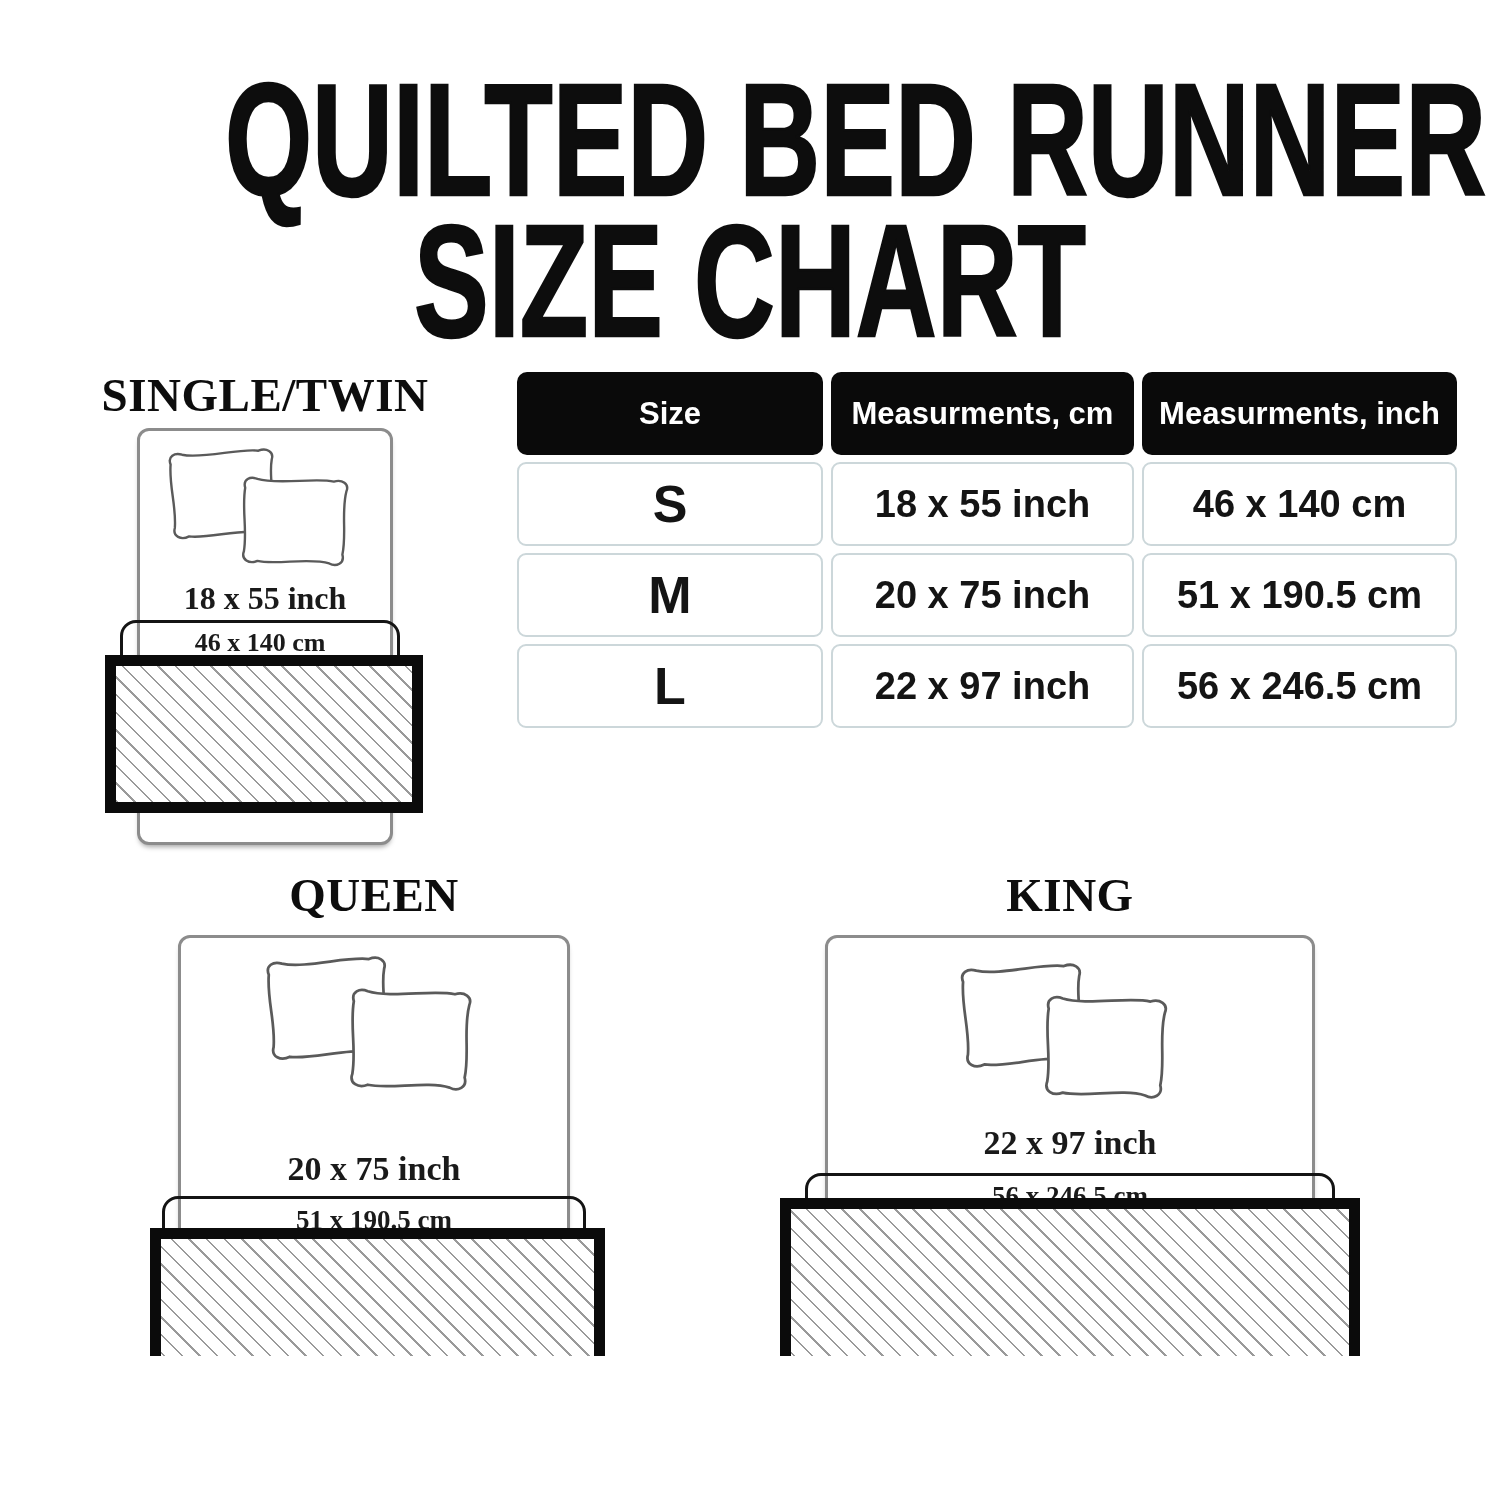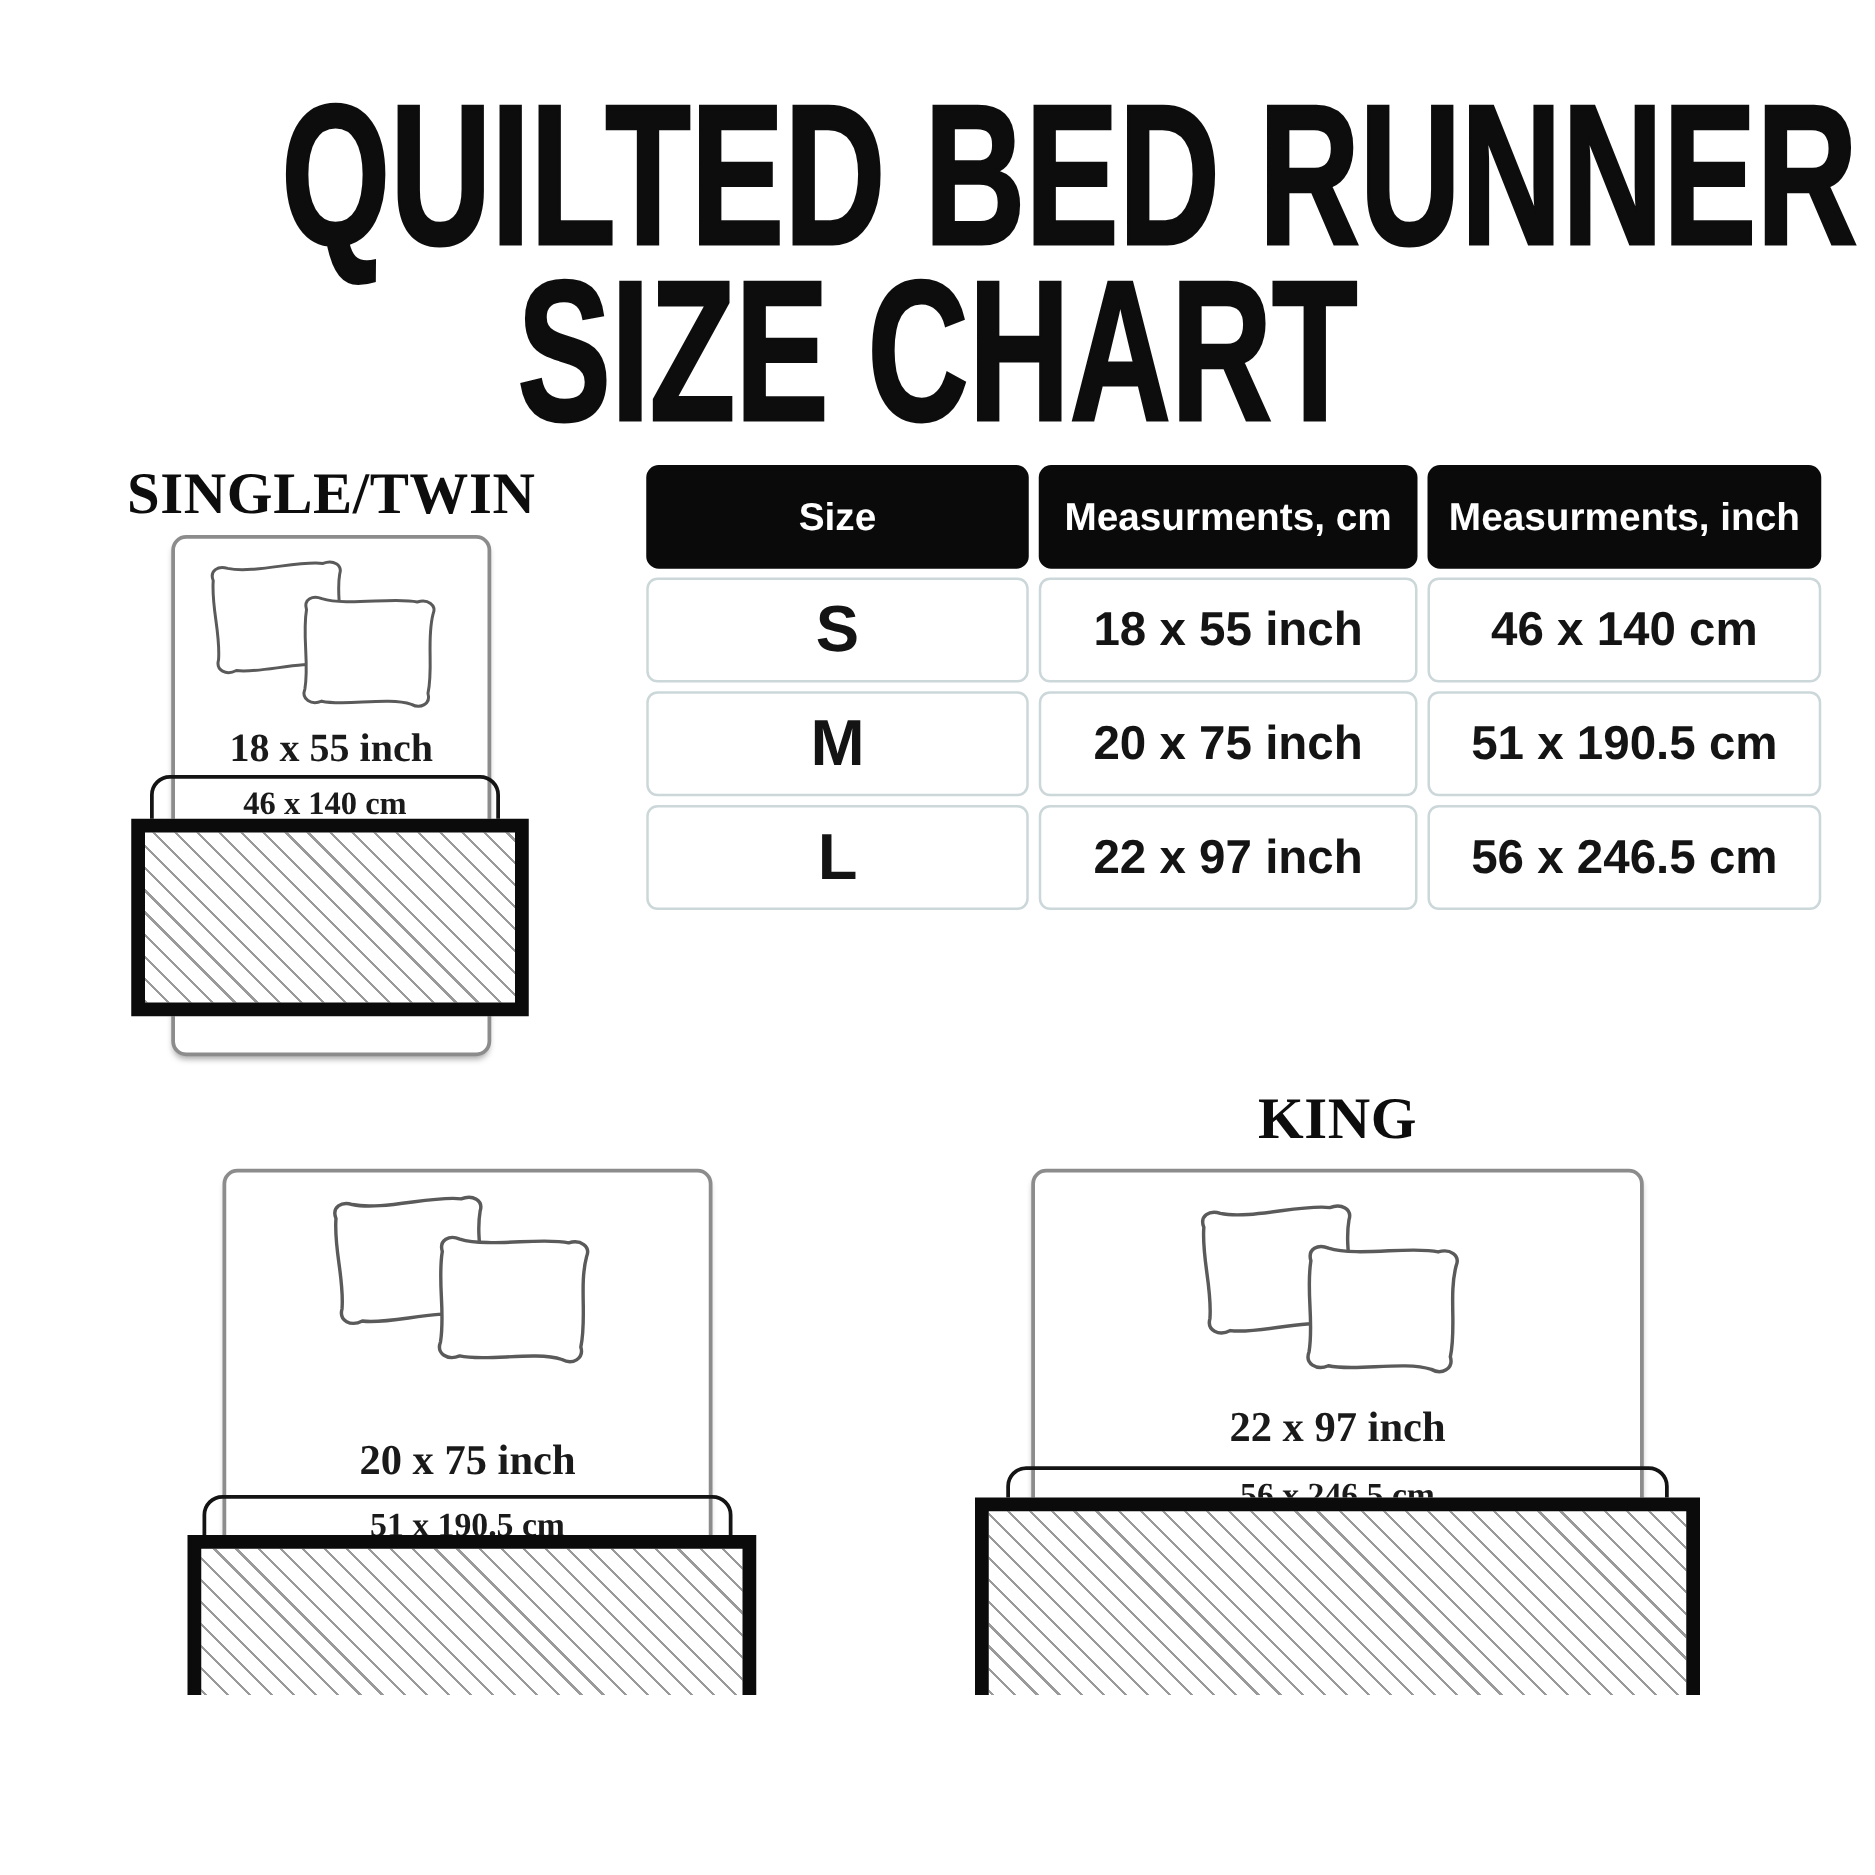--- a/index.html
+++ b/index.html
@@ -118,20 +118,21 @@
       <use href="#pillow-shape" transform="rotate(-3 65 50)"></use>
       <use href="#pillow-shape" transform="translate(78 30) rotate(2 65 50)"></use>
     </svg>
     <div class="inch-label" style="left:37px; top:212px; width:256px; font-size:32px;">18 x 55 inch</div>
     <div class="runner-outline" style="left:20px; top:252px; width:280px; height:175px;"></div>
     <div class="cm-label" style="left:20px; top:260px; width:280px; font-size:26px;">46 x 140 cm</div>
     <div class="hatch" style="left:5px; top:287px; width:318px; height:158px;"></div>
   </div>
 
   <div class="diagram" style="left:140px; top:868px; width:480px; height:615px;">
+    <div class="d-label" style="left:0; width:468px;">QUEEN</div>
     <div class="bed" style="left:38px; top:67px; width:392px; height:485px;"></div>
     <svg class="pillows" style="left:120px; top:88px;" width="226" height="147" viewBox="0 0 215 140">
       <use href="#pillow-shape" transform="rotate(-3 65 50)"></use>
       <use href="#pillow-shape" transform="translate(78 30) rotate(2 65 50)"></use>
     </svg>
     <div class="inch-label" style="left:38px; top:282px; width:392px; font-size:34px;">20 x 75 inch</div>
     <div class="runner-outline" style="left:22px; top:328px; width:424px; height:180px;"></div>
     <div class="cm-label" style="left:22px; top:337px; width:424px; font-size:27px;">51 x 190.5 cm</div>
     <div class="hatch" style="left:10px; top:360px; width:455px; height:172px;"></div>
   </div>

